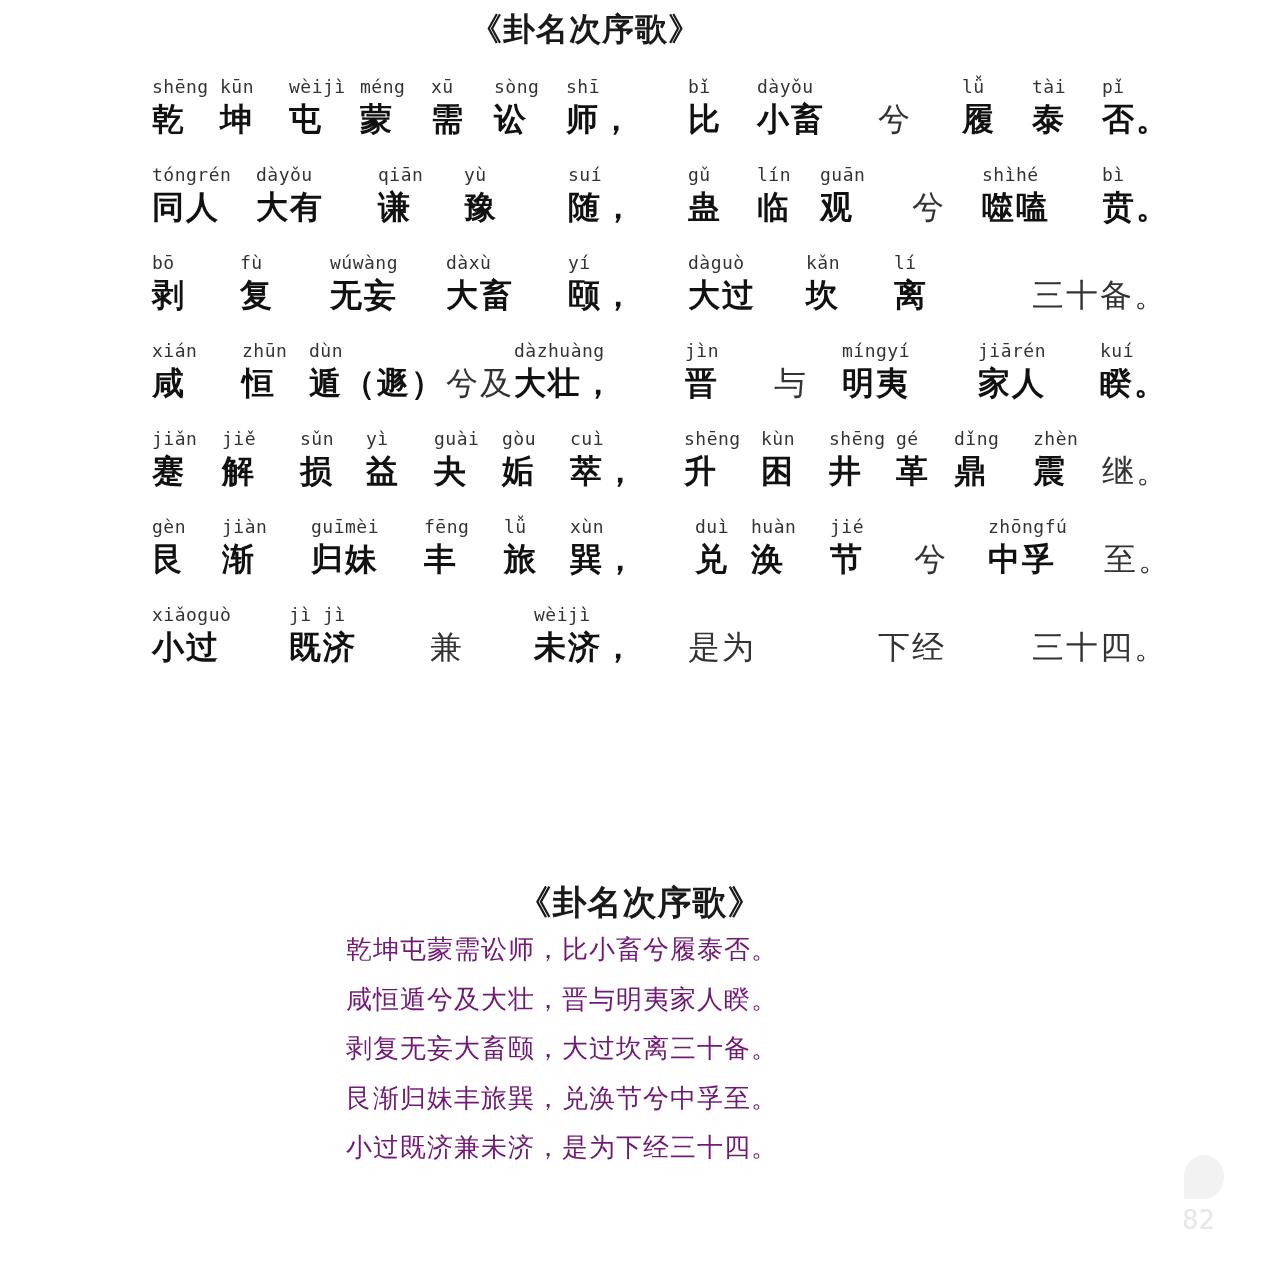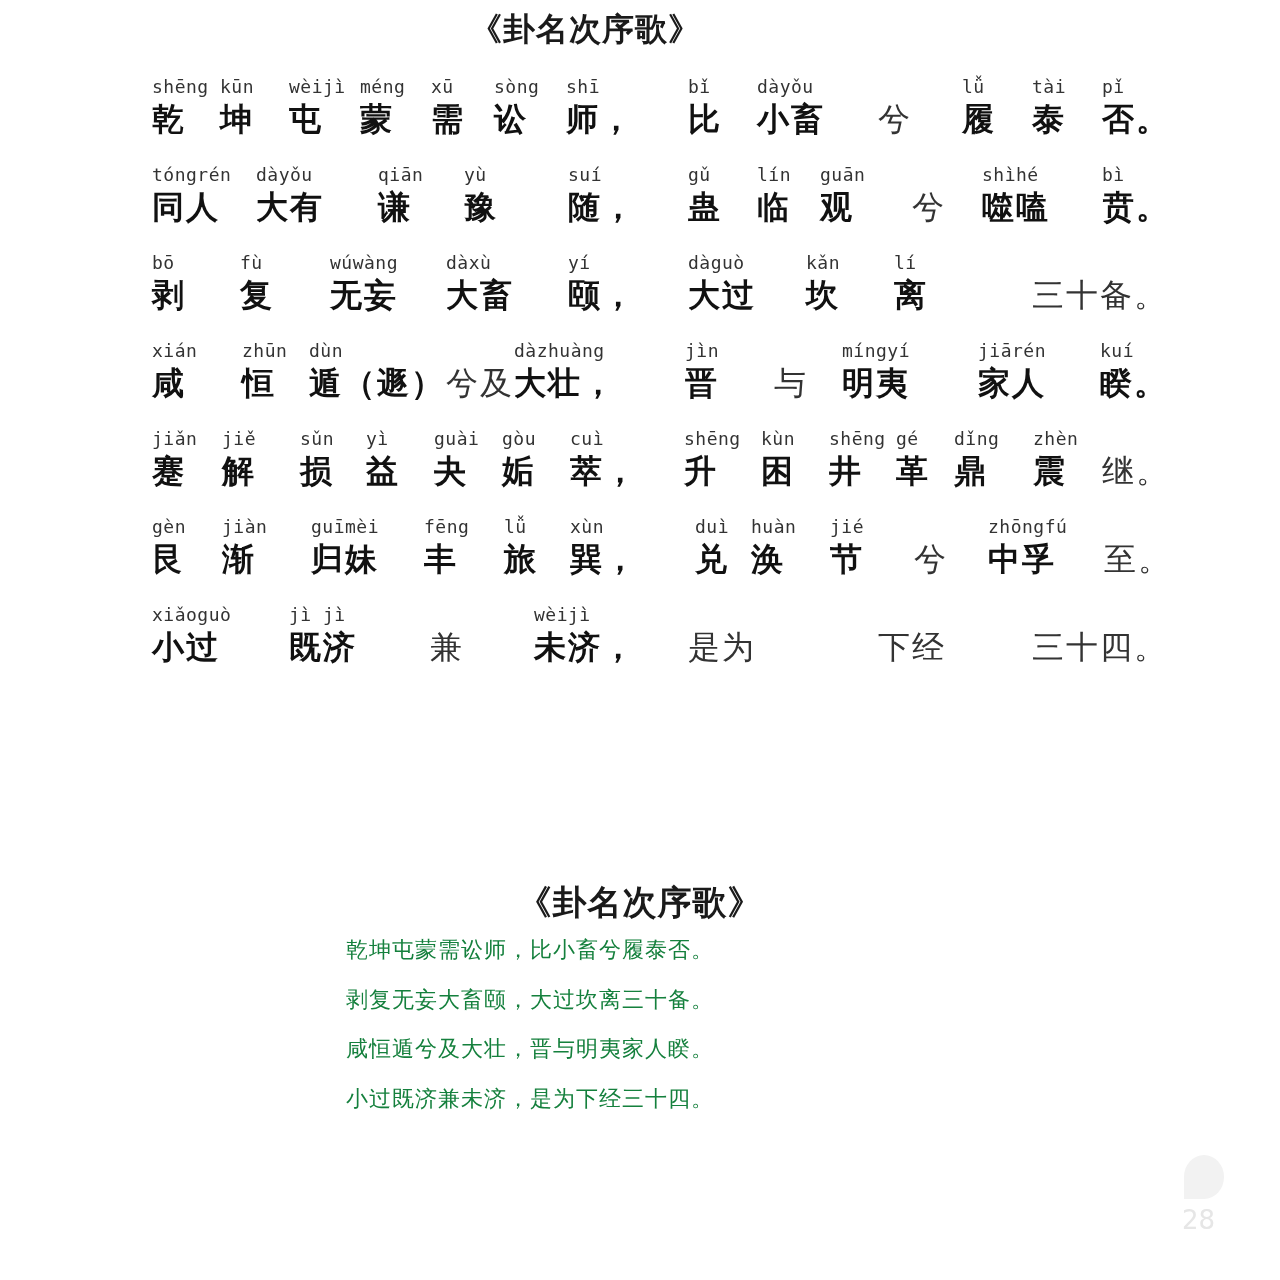--- a/index.html
+++ b/index.html
@@ -5,21 +5,21 @@
   html, body { margin: 0; padding: 0; background: #ffffff; }
   body { width: 1280px; height: 1280px; position: relative; overflow: hidden; font-family: "DejaVu Sans", sans-serif; color: #111; }
   .title { position: absolute; font-size: 32px; font-weight: bold; color: #1a1a1a; letter-spacing: 1px; white-space: nowrap; }
   .title1 { left: 470px; top: 8px; }
   .token { position: absolute; white-space: nowrap; }
   .py { position: absolute; left: 0; top: 0; font-family: "DejaVu Sans Mono", monospace; font-size: 18px; color: #333; letter-spacing: 0.5px; white-space: nowrap; }
   .hz { position: absolute; left: 0; top: 22px; font-size: 32px; font-weight: bold; color: #111; white-space: nowrap; letter-spacing: 2px; }
   .hz.light { font-weight: normal; color: #333; }
   .bottom { position: absolute; left: 0; top: 880px; width: 1280px; text-align: center; }
   .btitle { font-size: 34px; font-weight: bold; color: #1a1a1a; margin-left: 0; letter-spacing: 1px; }
-  .bline { font-size: 22px; color: #15803d; line-height: 49.5px; letter-spacing: 1px; font-family: "DejaVu Serif", serif; }
+  .bline { font-size: 26px; color: #701a75; line-height: 49.5px; letter-spacing: 1px; font-family: "DejaVu Serif", serif; }
   .bwrap { position: absolute; left: 346px; top: 925px; text-align: left; }
   .watermark { position: absolute; left: 1178px; top: 1155px; width: 60px; height: 60px; }
   .wm-bubble { position: absolute; left: 6px; top: 0; width: 40px; height: 44px; border-radius: 50% 50% 50% 0; background: #f2f2f2; }
   .wm-num { position: absolute; left: 4px; top: 50px; font-size: 26px; color: #e6e6e6; }
 </style>
 </head>
 <body>
 
 <div class="title title1">《卦名次序歌》</div>
 
@@ -328,21 +328,22 @@
       <div class="py"></div>
       <div class="hz light">三十四。</div>
     </div>
   </div>
 
 <div class="bottom">
   <div class="btitle">《卦名次序歌》</div>
 </div>
 <div class="bwrap">
   <div class="bline">乾坤屯蒙需讼师，比小畜兮履泰否。</div>
+  <div class="bline">咸恒遁兮及大壮，晋与明夷家人睽。</div>
   <div class="bline">剥复无妄大畜颐，大过坎离三十备。</div>
-  <div class="bline">咸恒遁兮及大壮，晋与明夷家人睽。</div>
+  <div class="bline">艮渐归妹丰旅巽，兑涣节兮中孚至。</div>
   <div class="bline">小过既济兼未济，是为下经三十四。</div>
 </div>
 
 <div class="watermark">
   <div class="wm-bubble"></div>
-  <div class="wm-num">28</div>
+  <div class="wm-num">82</div>
 </div>
 
 </body></html>

